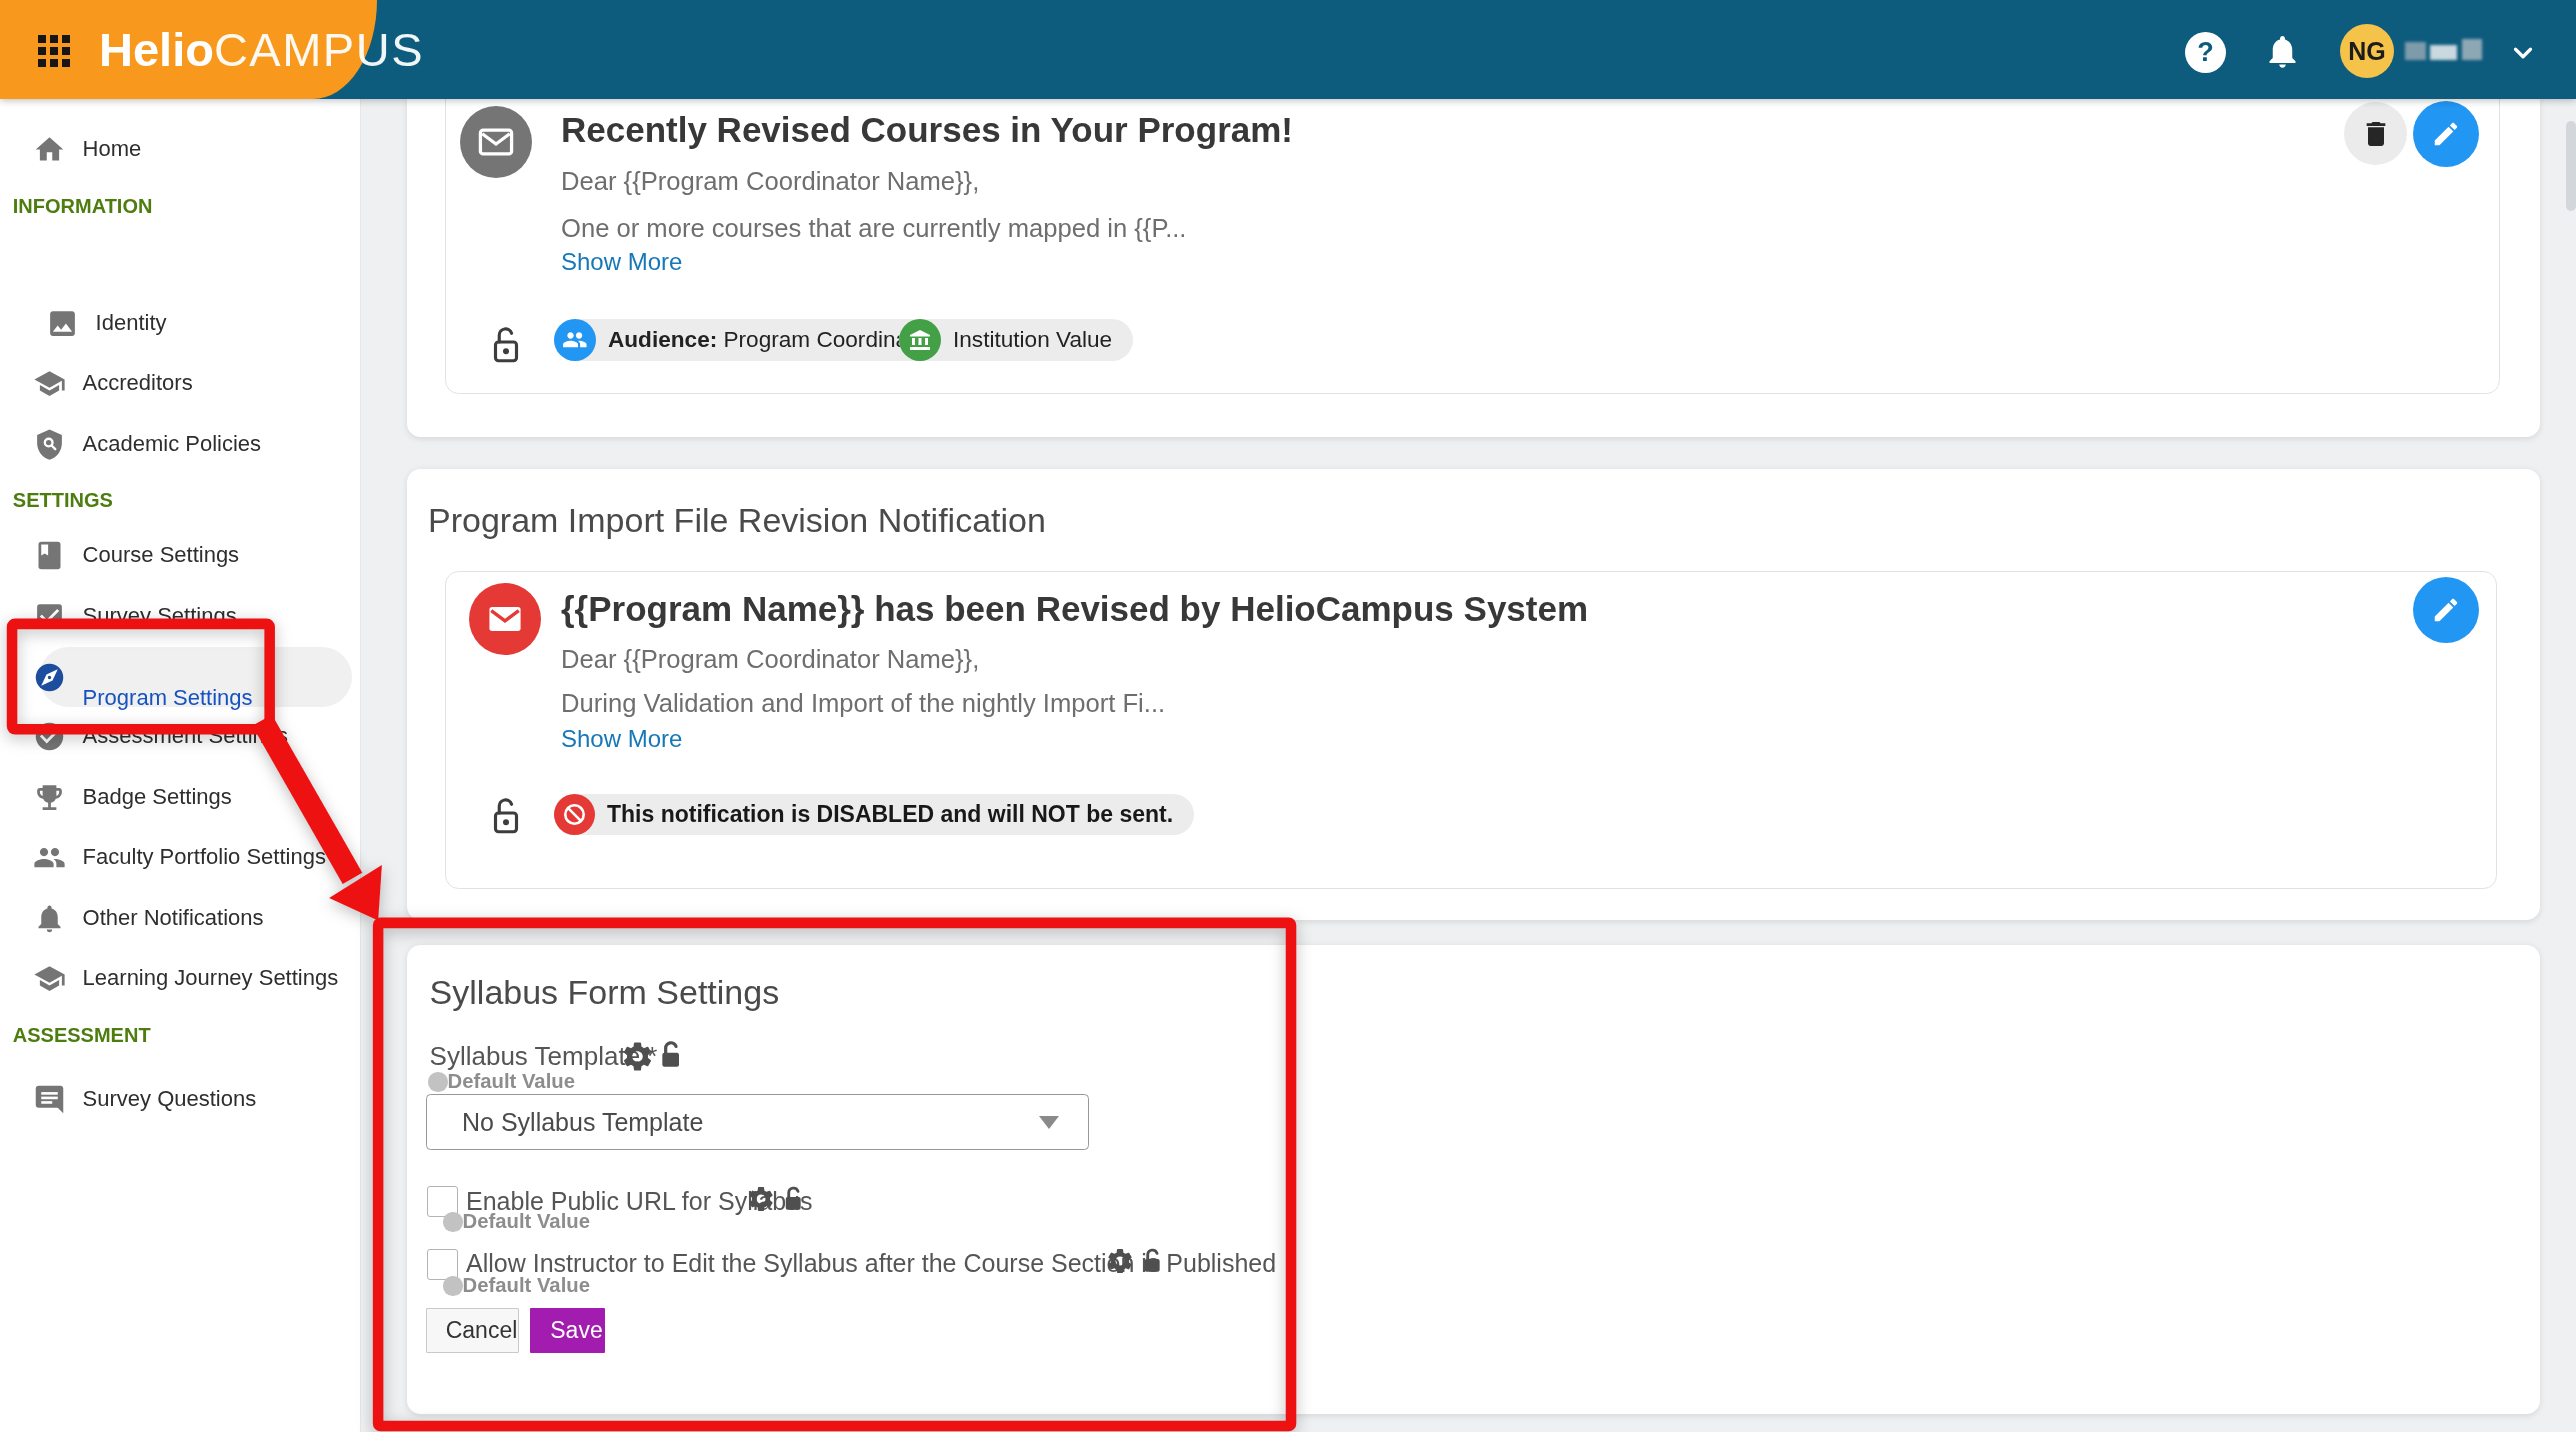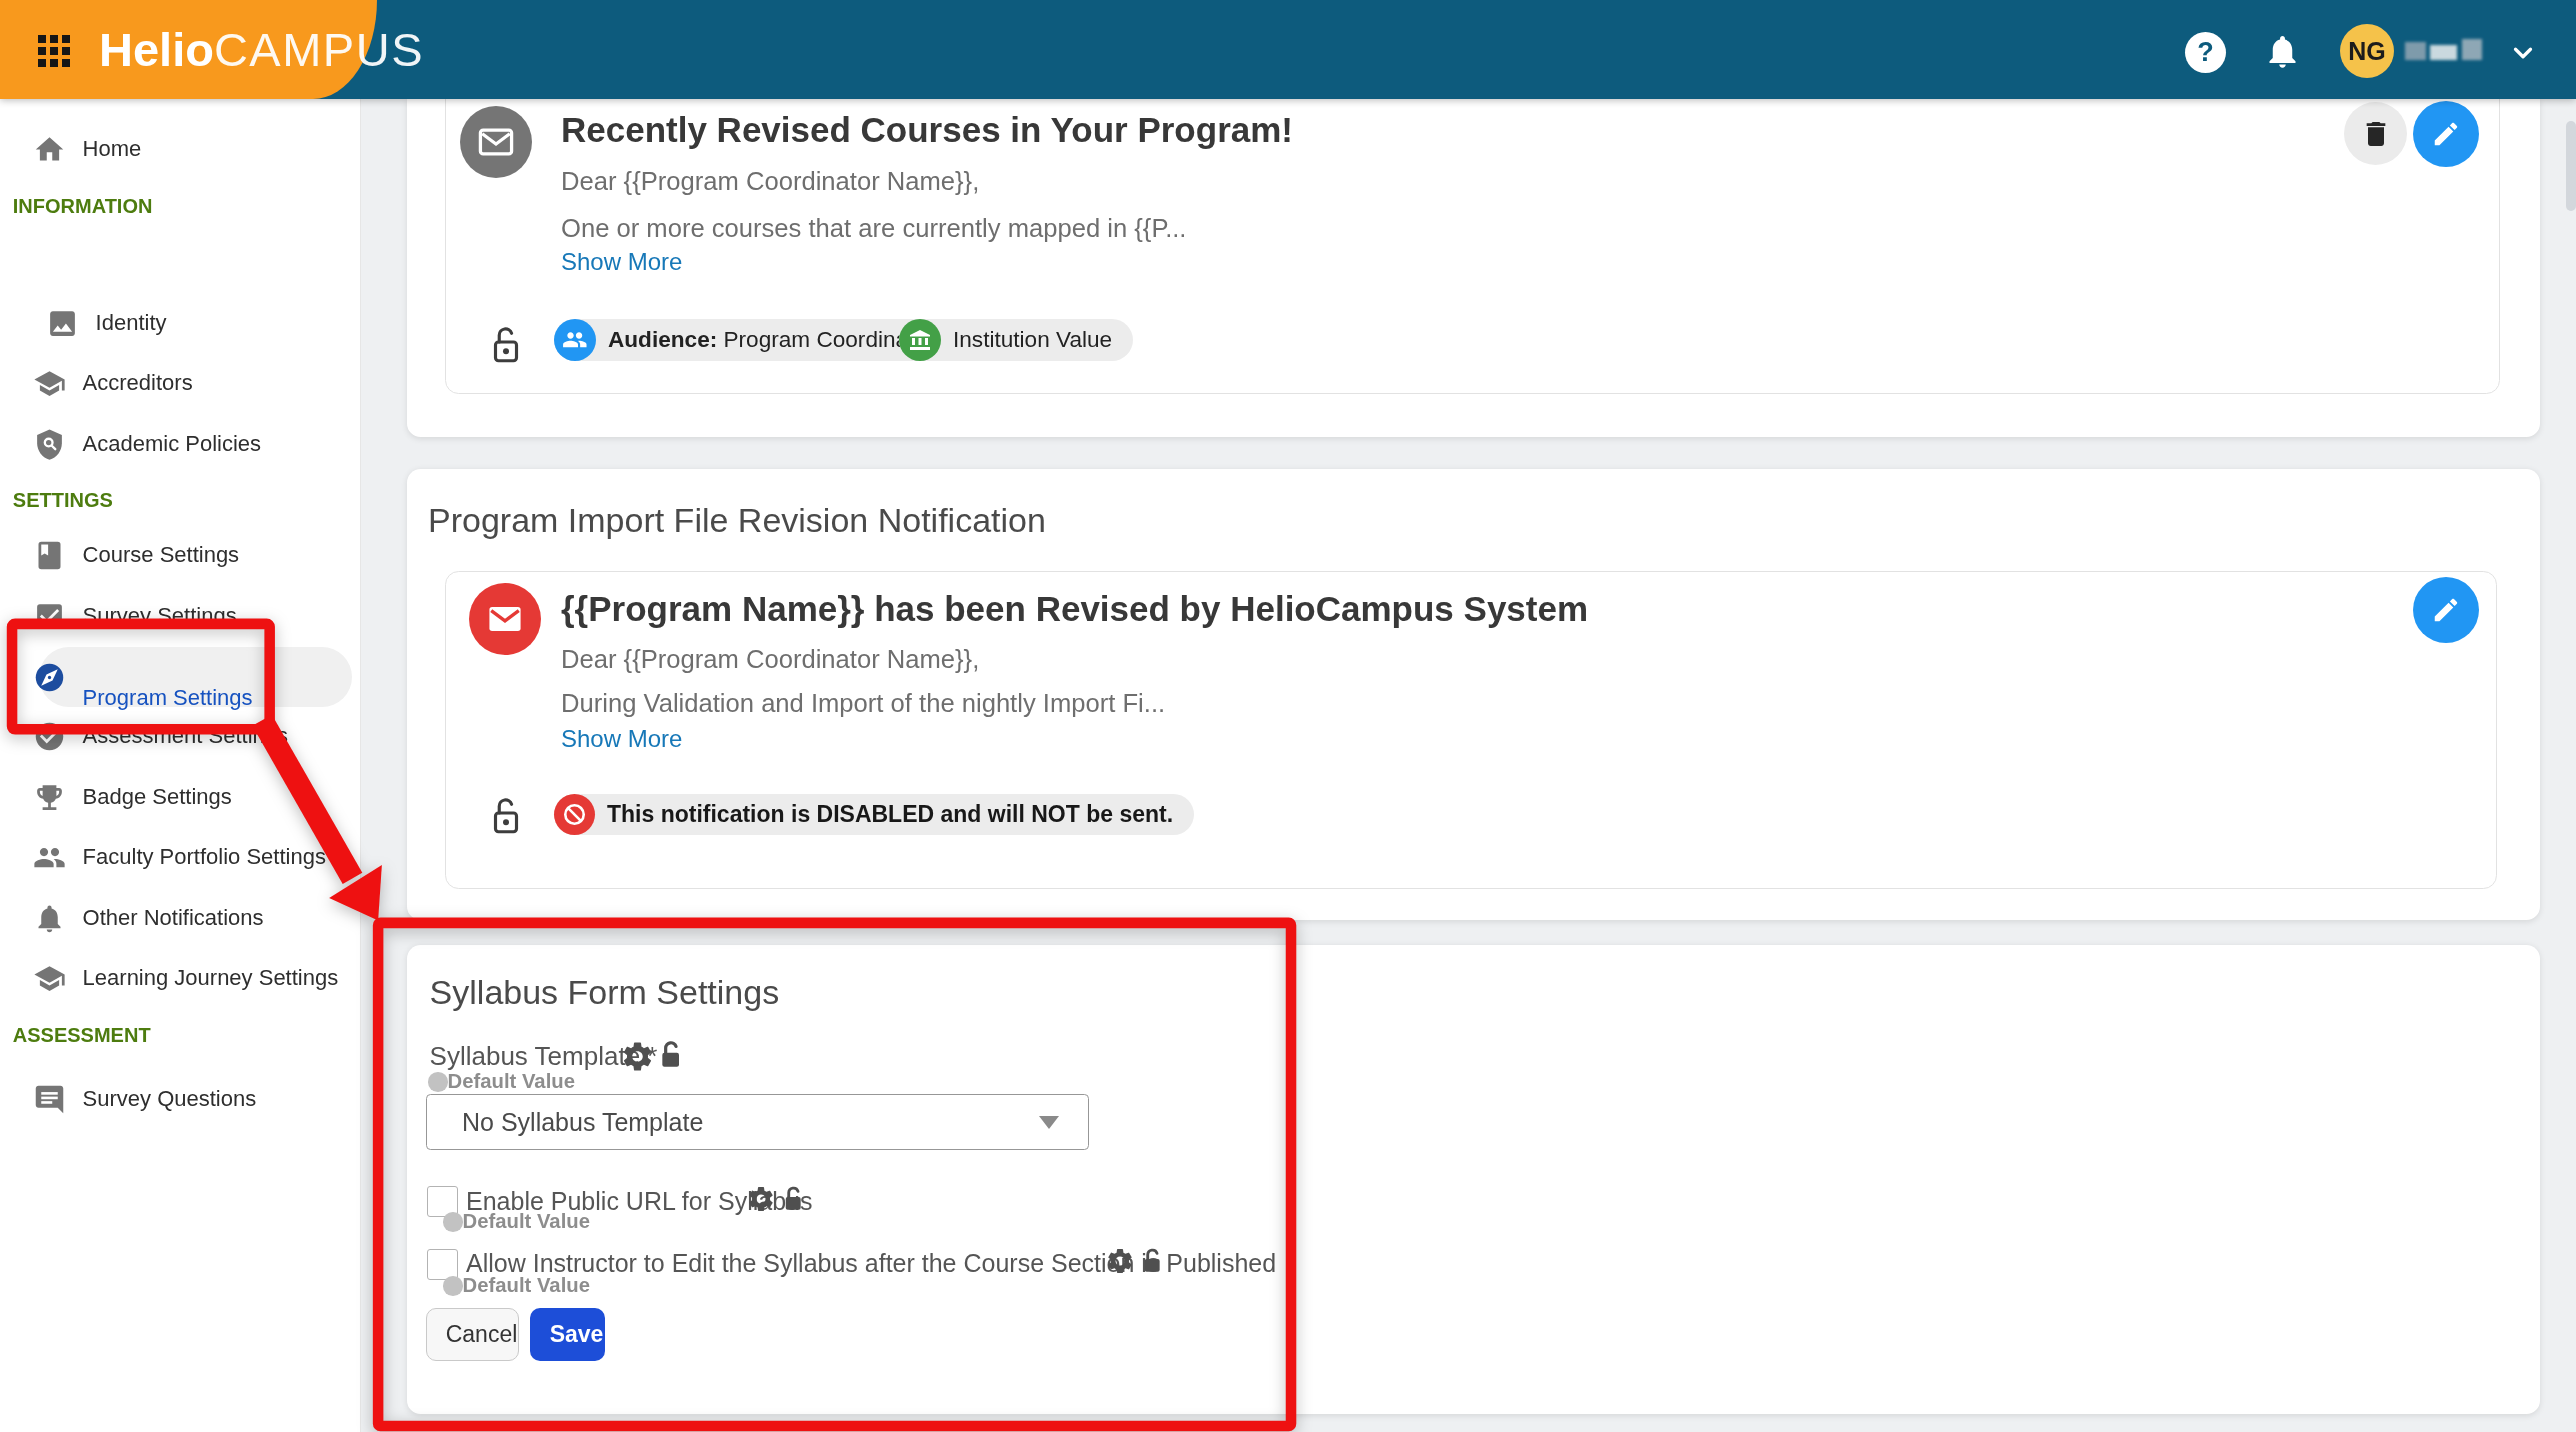--- a/index.html
+++ b/index.html
@@ -85,24 +85,24 @@
   .select-box{position:absolute;left:19px;top:149px;width:661px;height:54px;background:#fff;
         border:1.5px solid #979797;border-radius:4.5px;cursor:pointer;}
   .select-box .sval{position:absolute;left:35px;top:0;height:54px;line-height:54px;
         font-size:25px;color:#4a4a4a;}
   .select-box .caret{position:absolute;right:29px;top:21px;width:0;height:0;
         border-left:10.5px solid transparent;border-right:10.5px solid transparent;
         border-top:13.6px solid #8a8a8a;}
   .checkbox{position:absolute;width:29px;height:29px;border:1.5px solid #b3b3b3;border-radius:3px;
         background:#fff;cursor:pointer;}
   .cb-label{position:absolute;font-size:25px;color:#555;height:32px;line-height:32px;white-space:nowrap;}
-  .btn{position:absolute;height:53px;border-radius:10px;font-size:23px;display:flex;
+  .btn{position:absolute;height:45px;border-radius:1px;font-size:23px;display:flex;
         align-items:center;justify-content:center;cursor:pointer;padding-left:24px;}
   .btn-cancel{left:19px;top:363px;width:93px;background:#f7f7f7;border:1.5px solid #c9c9c9;color:#333;}
-  .btn-save{left:123px;top:363px;width:75px;background:#1d4ed8;color:#fff;border:none;font-weight:bold;}
+  .btn-save{left:123px;top:363px;width:75px;background:#a21caf;color:#fff;border:none;}
 
   
   .scroll-thumb{position:absolute;left:2566px;top:121px;width:9.8px;height:90px;
         border-radius:5.3px;background:#d3d7dc;cursor:pointer;z-index:6;}
   .annot{position:absolute;left:0;top:0;z-index:100;pointer-events:none;
         filter:drop-shadow(0 4.5px 7.5px rgba(0,0,0,.25));}
   svg{display:block;}
 </style>
 </head>
 <body>

